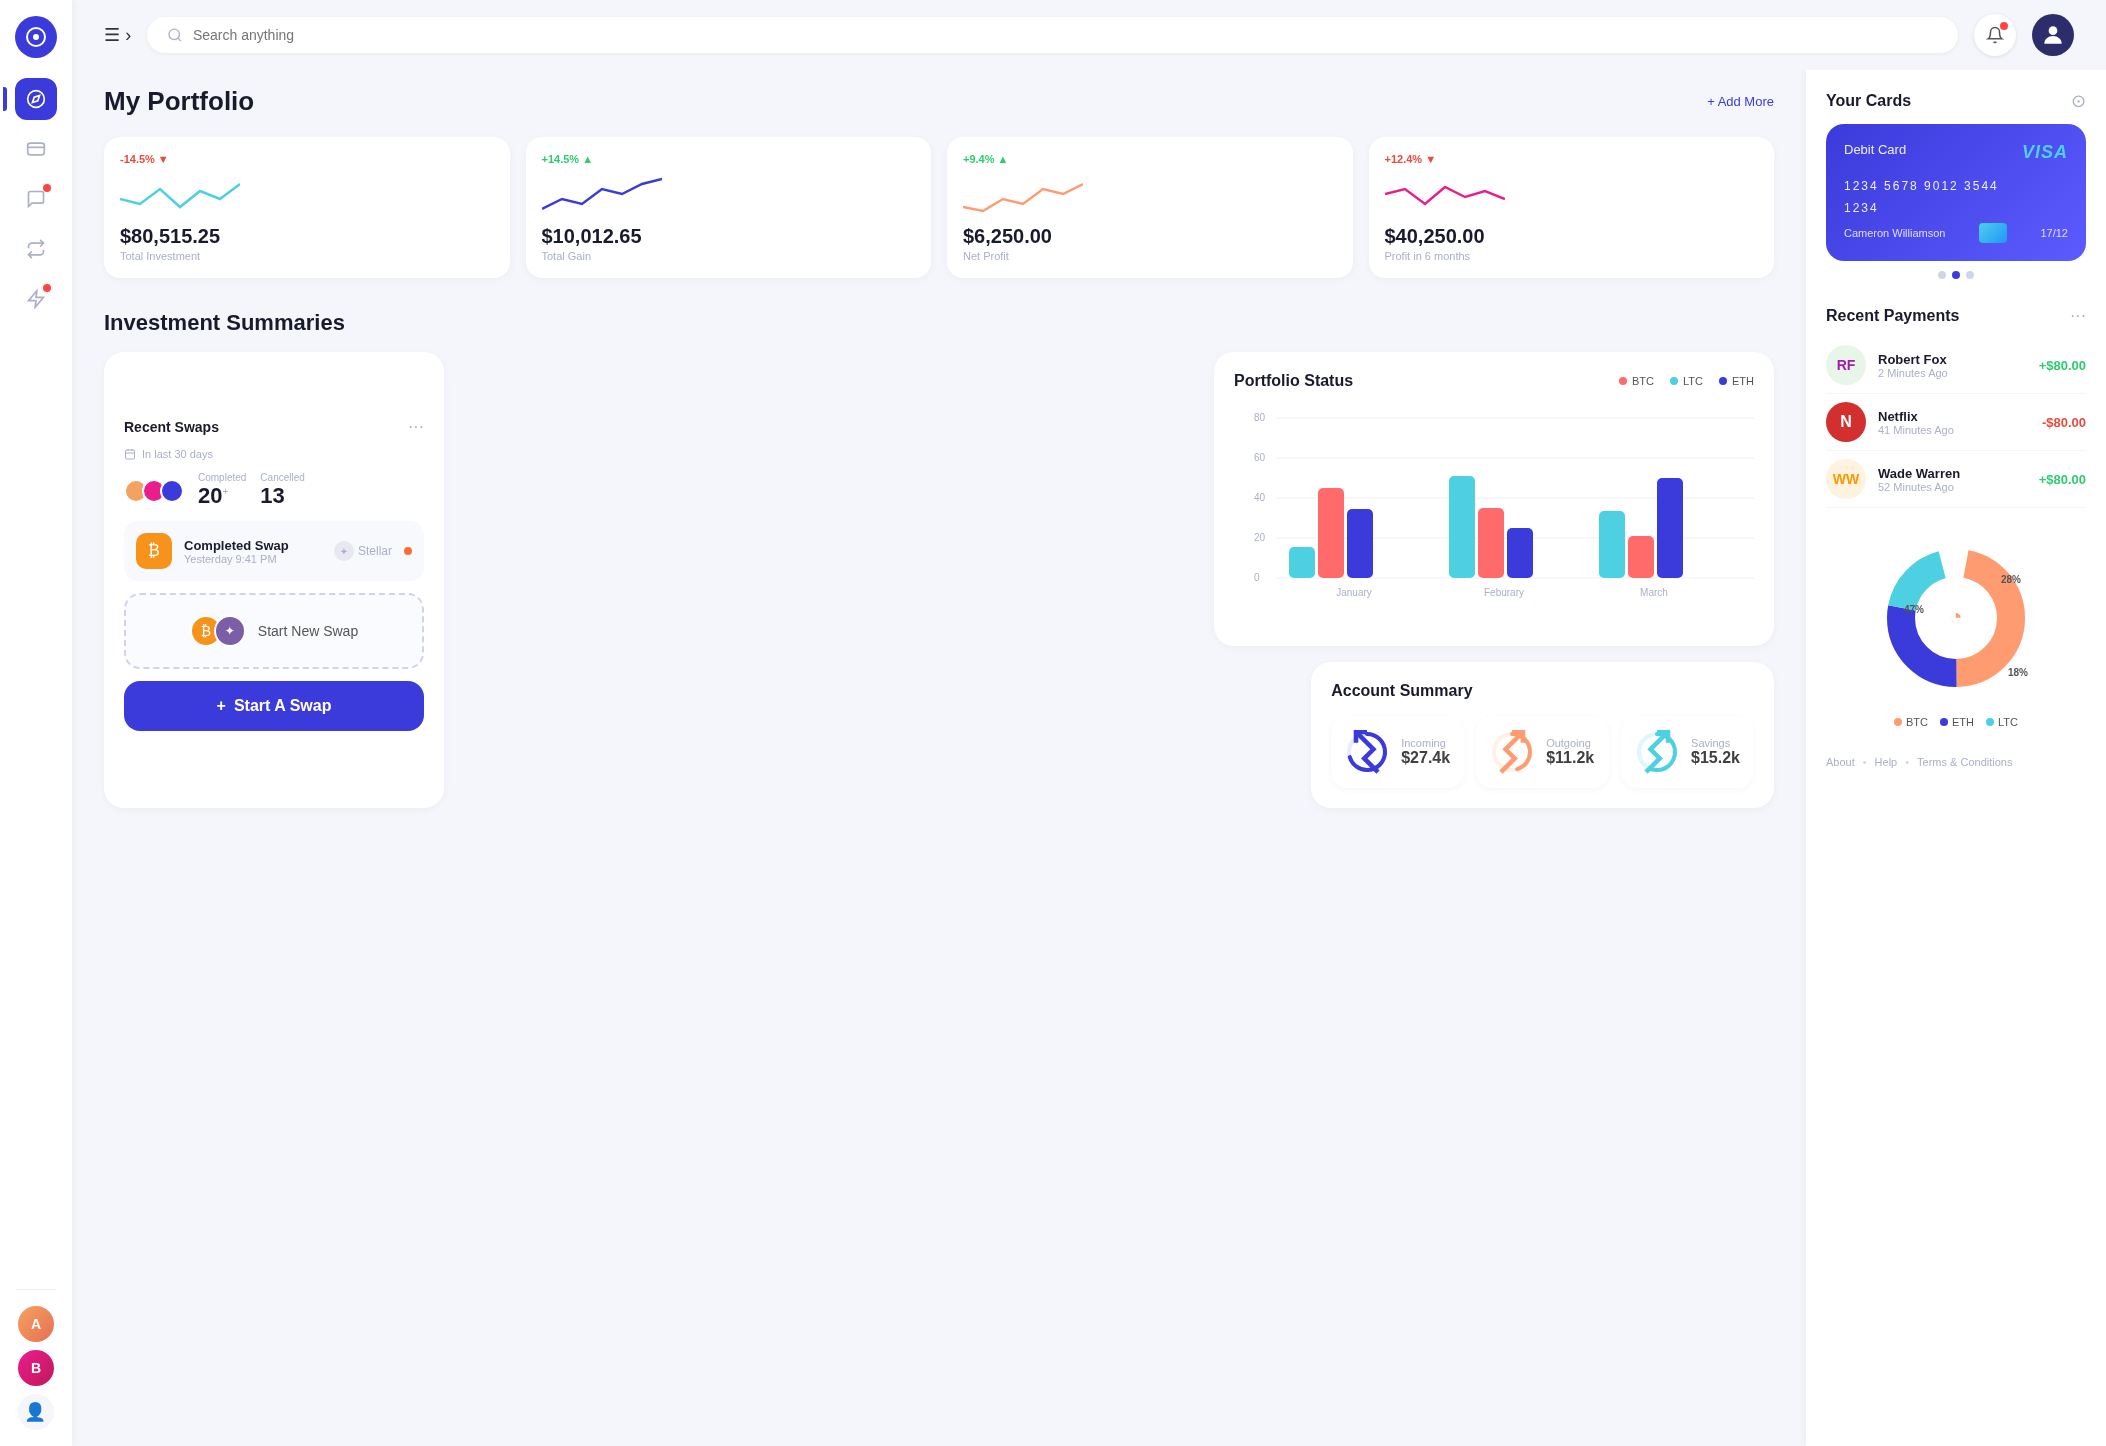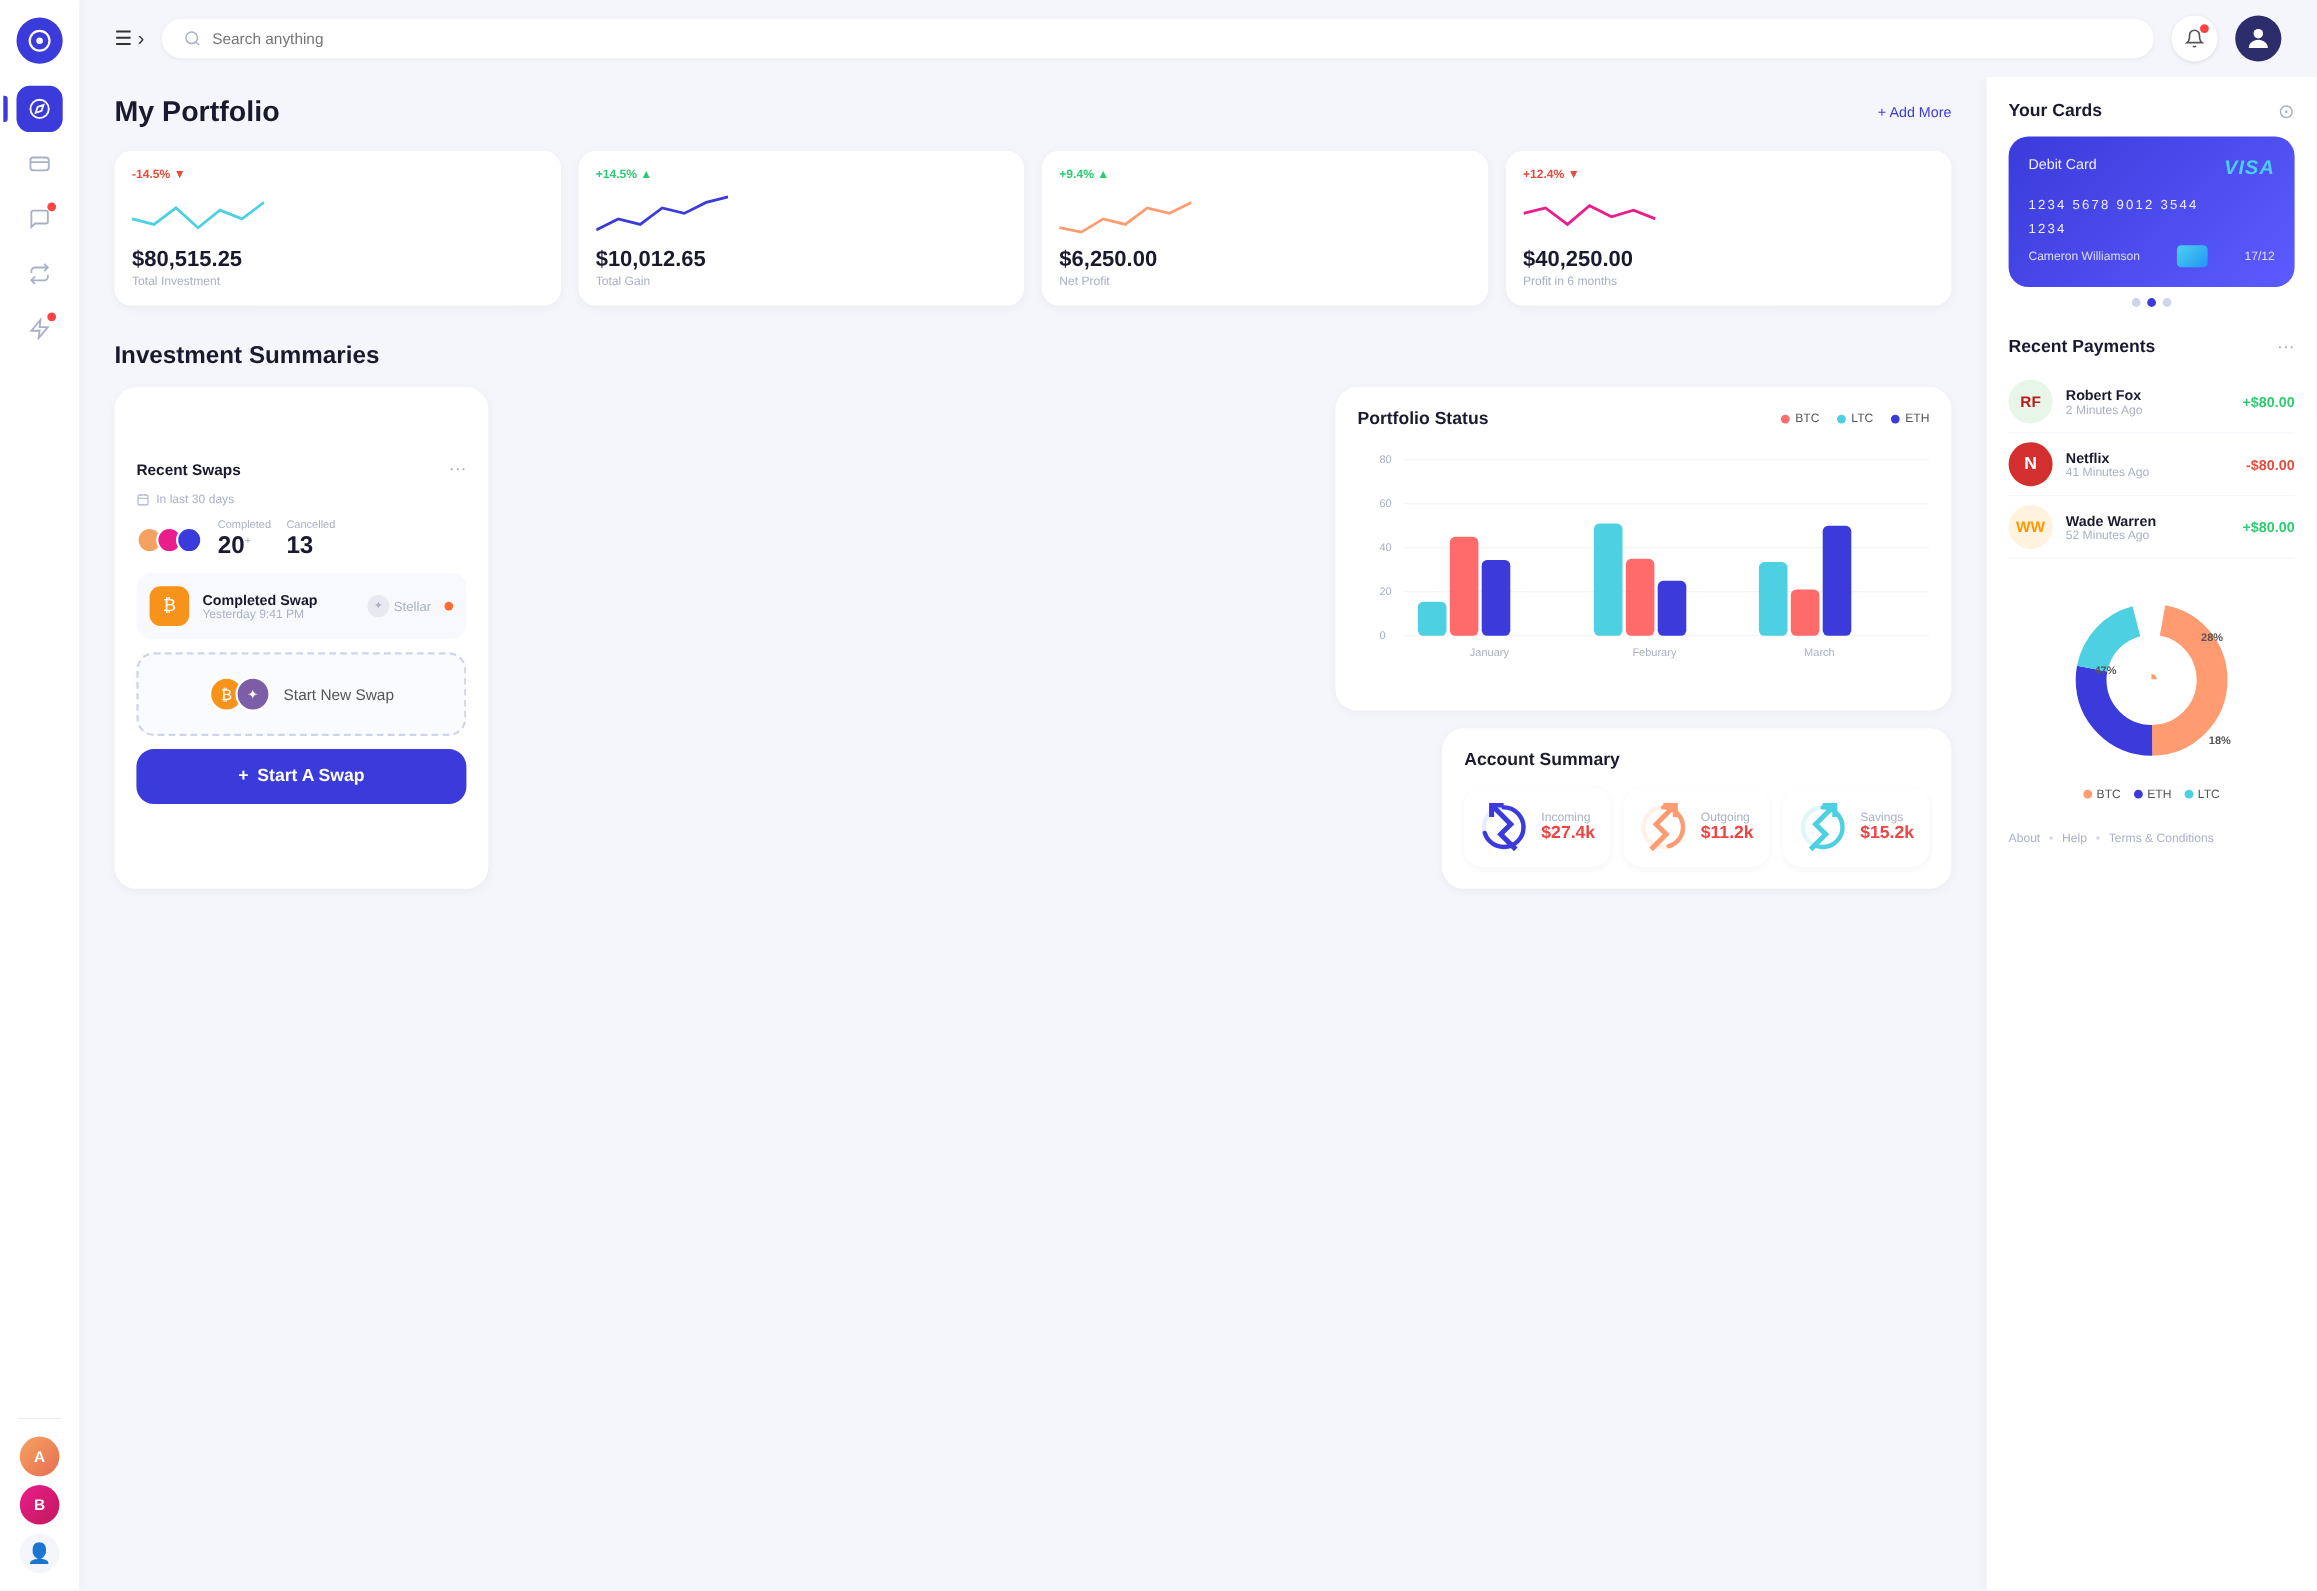--- a/index.html
+++ b/index.html
@@ -498,21 +498,21 @@
       justify-content: center;
       font-size: 10px;
     }
     .account-info .acc-label {
       font-size: 11px;
       color: #aab0c6;
     }
     .account-info .acc-value {
       font-size: 16px;
       font-weight: 700;
-      color: #ef4444;
+      color: #404040;
     }
 
     
     .right-sidebar {
       width: 300px;
       background: #fff;
       padding: 20px 20px;
       overflow-y: auto;
       box-shadow: -2px 0 8px rgba(0,0,0,0.04);
       display: flex;
@@ -1029,21 +1029,21 @@
         </div>
       </div>
 
       <div>
         <div class="right-section-header">
           <span class="right-section-title">Recent Payments</span>
           <button class="dots-btn">···</button>
         </div>
 
         <div class="payment-item">
-          <div class="payment-avatar" style="background:#e8f5e9;color:#b91c1c;">RF</div>
+          <div class="payment-avatar" style="background:#e8f5e9;color:#a21caf;">RF</div>
           <div class="payment-info">
             <div class="payment-name">Robert Fox</div>
             <div class="payment-time">2 Minutes Ago</div>
           </div>
           <div class="payment-amount amount-pos">+$80.00</div>
         </div>
 
         <div class="payment-item">
           <div class="payment-avatar" style="background:#d32f2f;color:white;font-size:16px;">N</div>
           <div class="payment-info">

